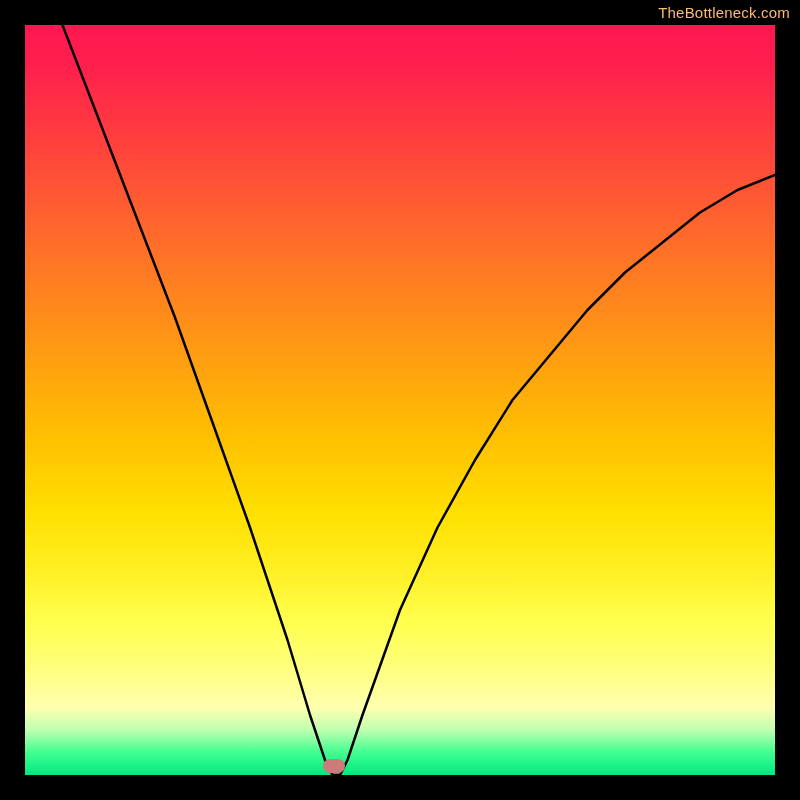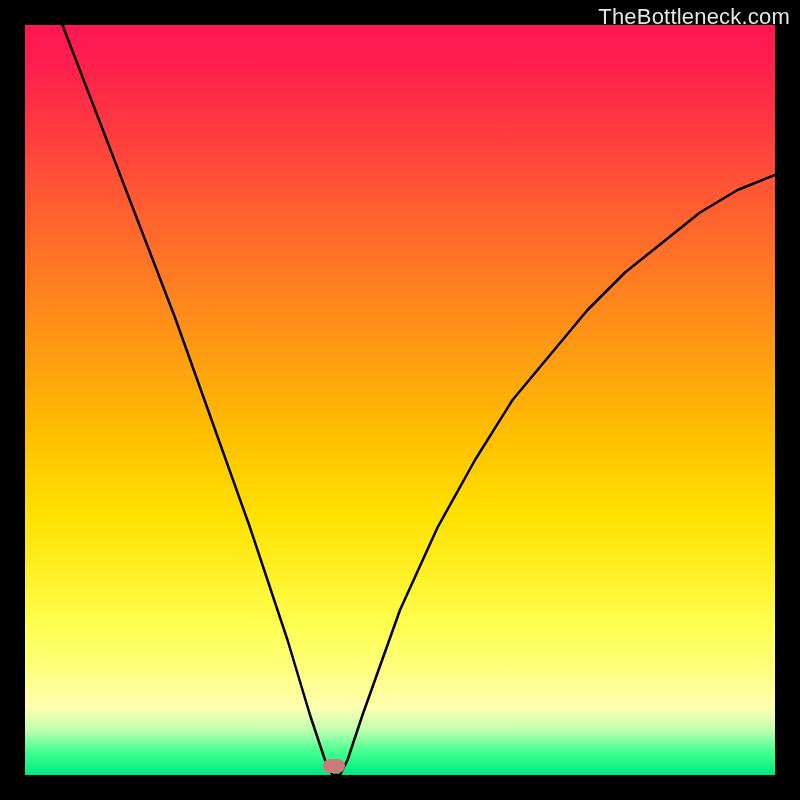--- a/index.html
+++ b/index.html
@@ -32,22 +32,22 @@
       #ffffb0 91%,
       #c0ffb0 94%,
       #40ff90 97%,
       #00e880 100%
     );
   }
   .watermark {
     position: absolute;
     top: 4px;
     right: 10px;
-    color: #e5e5e5;
-    font-size: 22px;
+    color: #fdba74;
+    font-size: 15px;
     font-weight: 500;
     letter-spacing: 0.2px;
   }
   svg.curve {
     position: absolute;
     left: 0;
     top: 0;
     width: 750px;
     height: 750px;
   }

